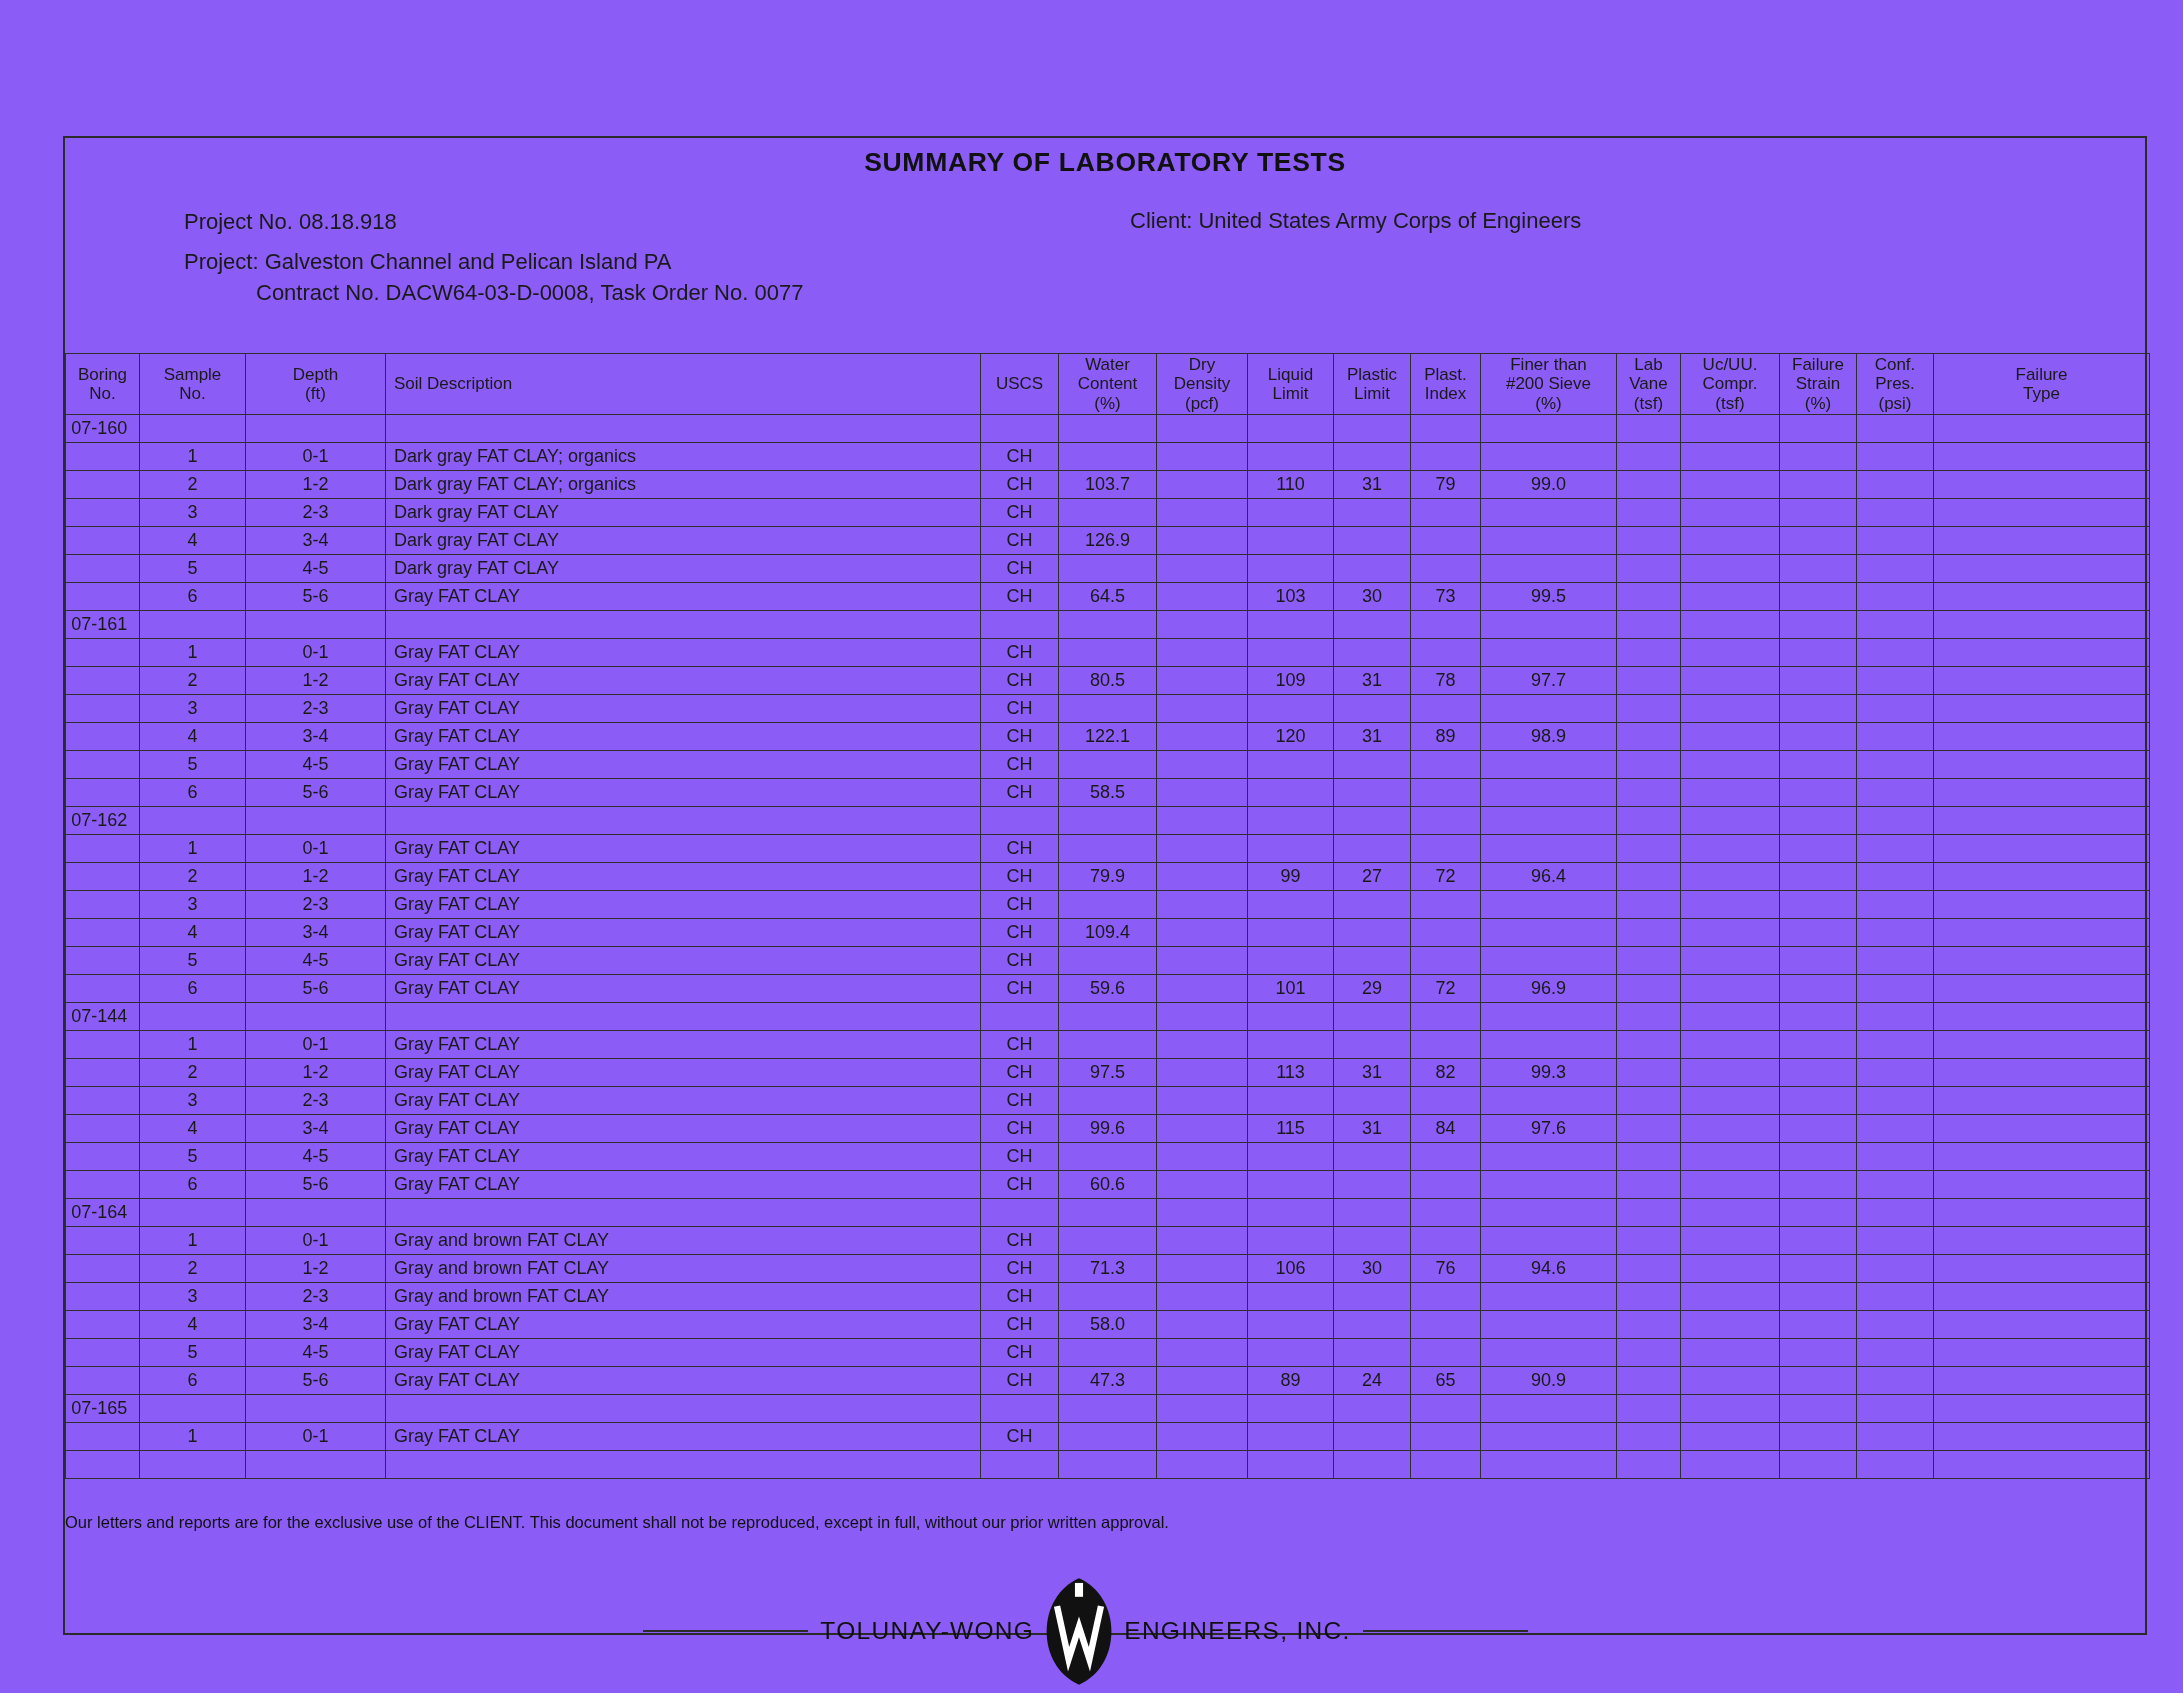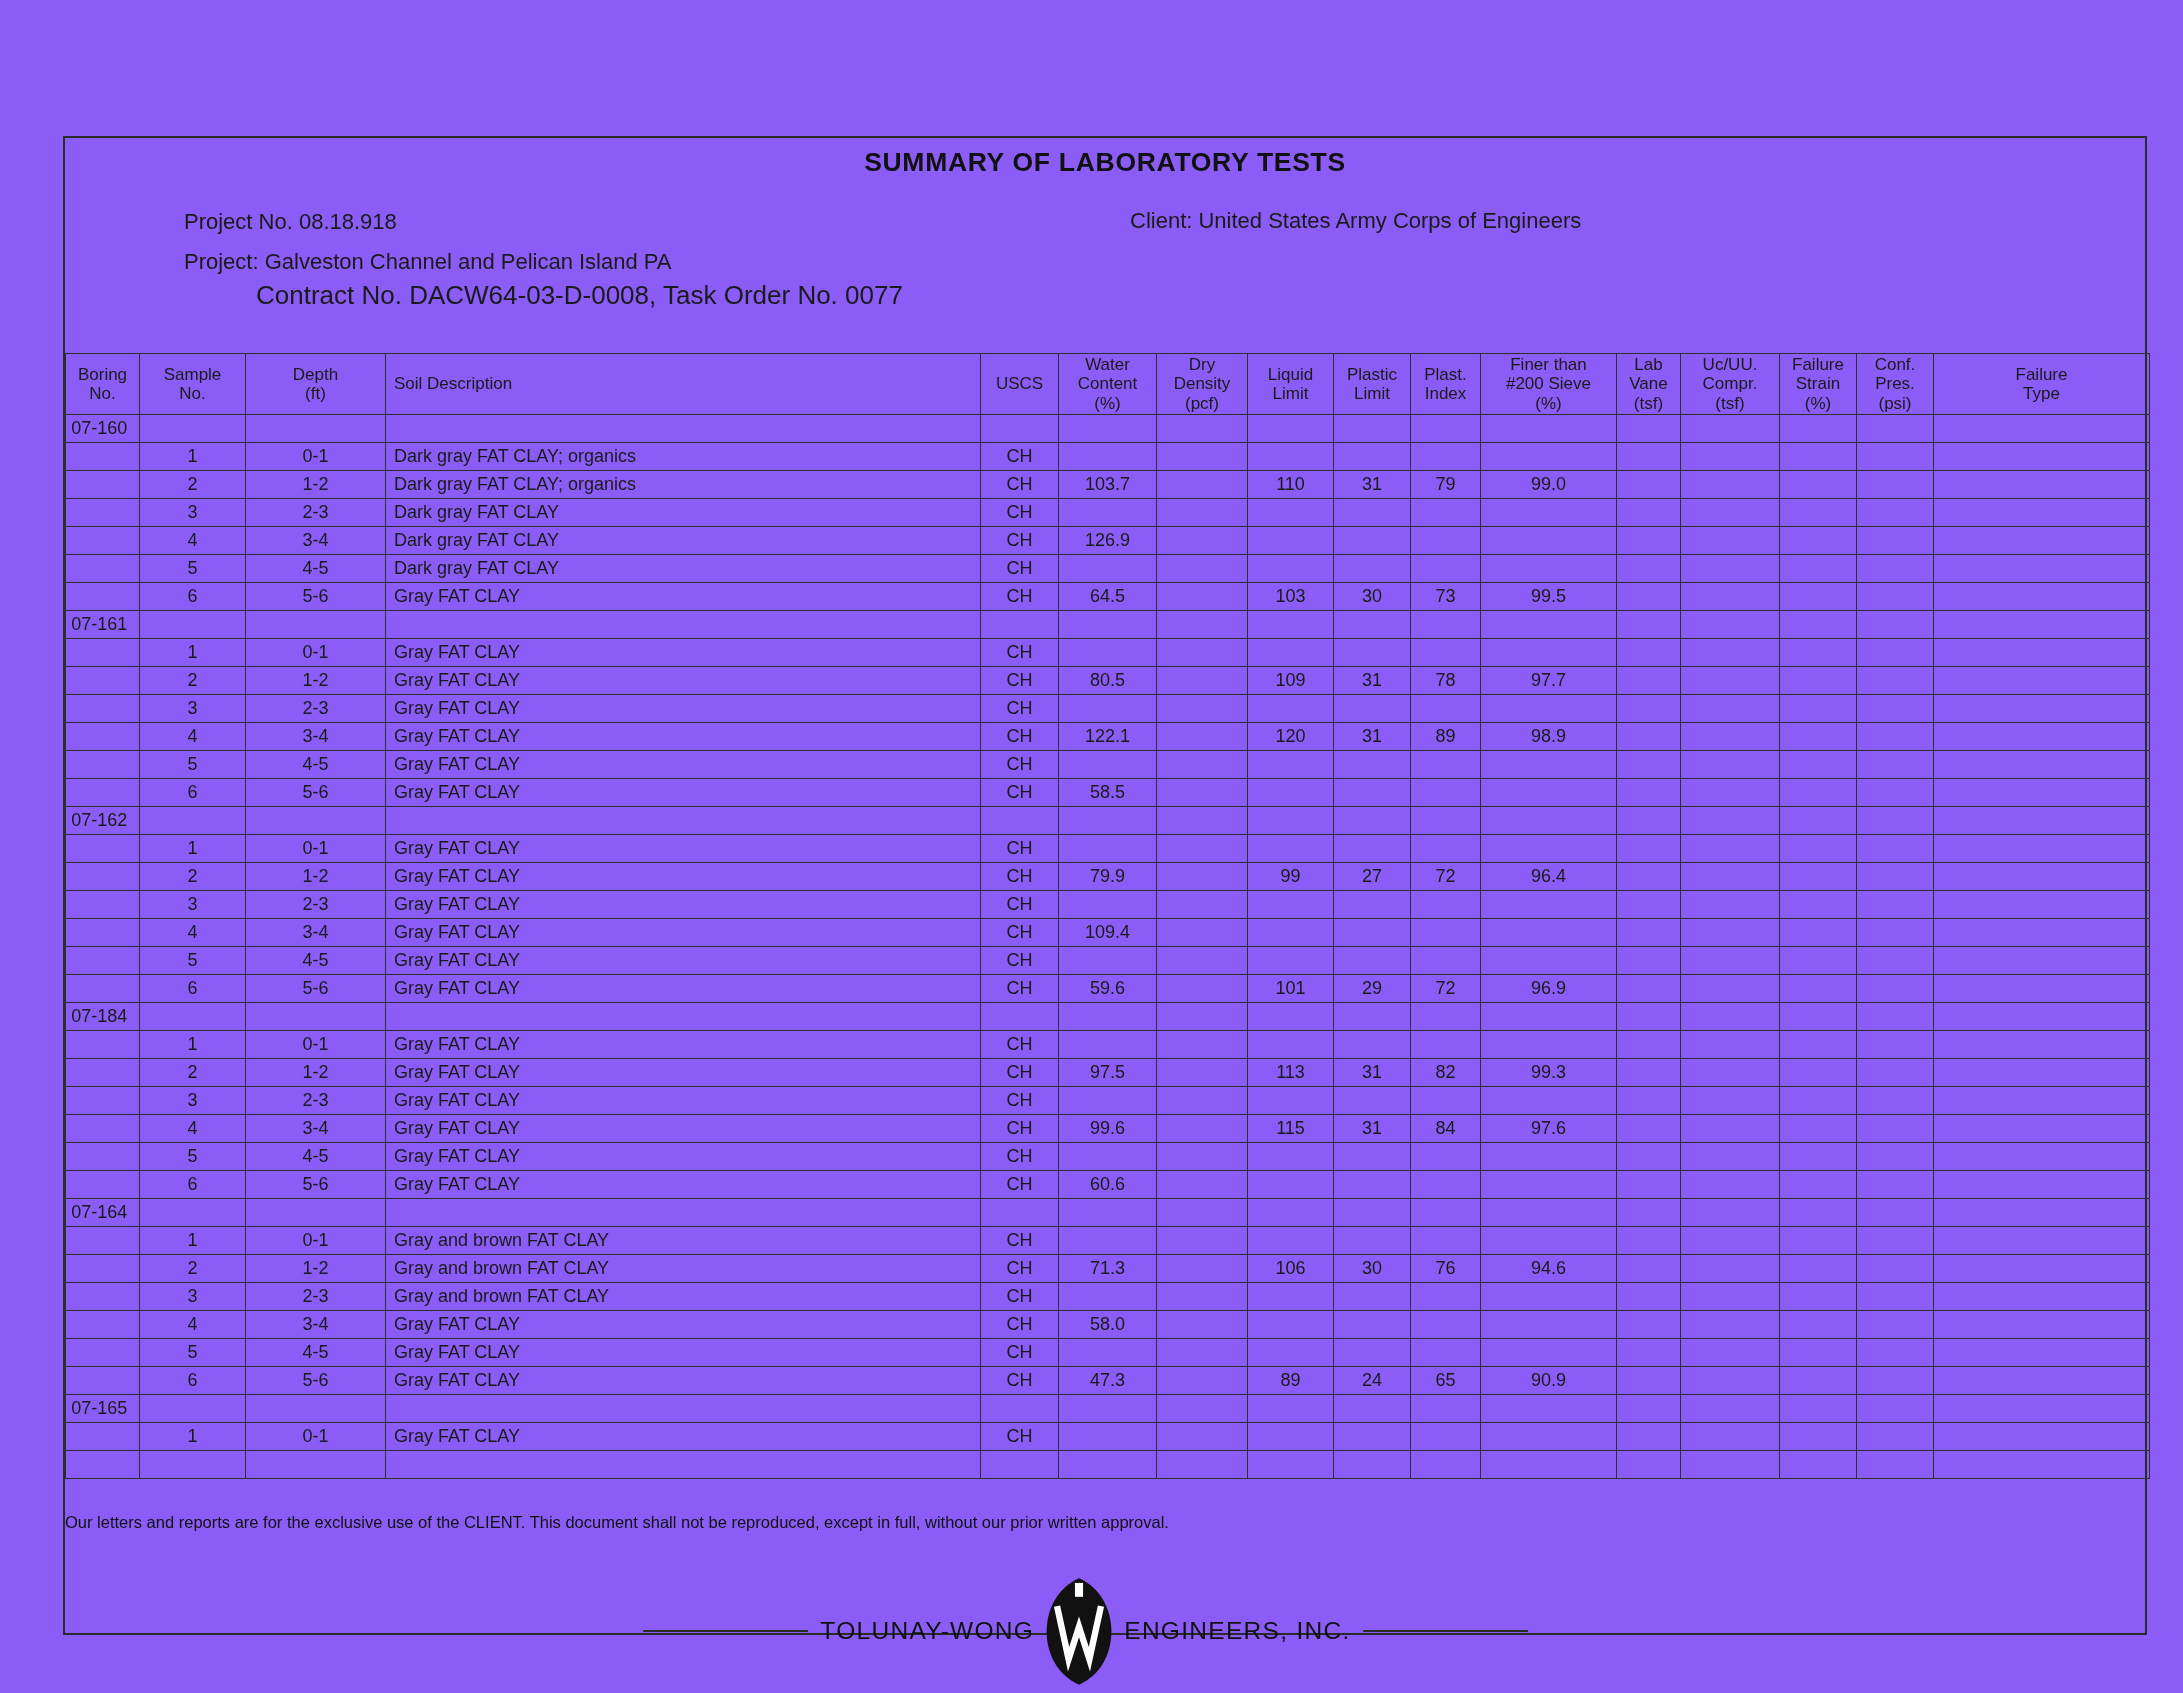--- a/index.html
+++ b/index.html
@@ -51,21 +51,21 @@
   .proj {
     position: absolute;
     left: 119px;
     top: 111px;
     font-size: 22px;
   }
   .contract {
     position: absolute;
     left: 191px;
     top: 142px;
-    font-size: 26px;
+    font-size: 22px;
   }
   table.lab-table {
     position: absolute;
     left: 0;
     top: 215px;
     width: 2080px;
     border-collapse: collapse;
     table-layout: fixed;
   }
   table.lab-table th,
@@ -587,21 +587,21 @@
             <td>29</td>
             <td>72</td>
             <td>96.9</td>
             <td></td>
             <td></td>
             <td></td>
             <td></td>
             <td></td>
           </tr>
           <tr>
-            <td class="col-boring">07-184</td>
+            <td class="col-boring">07-144</td>
             <td></td>
             <td></td>
             <td class="col-soil"></td>
             <td></td>
             <td></td>
             <td></td>
             <td></td>
             <td></td>
             <td></td>
             <td></td>

